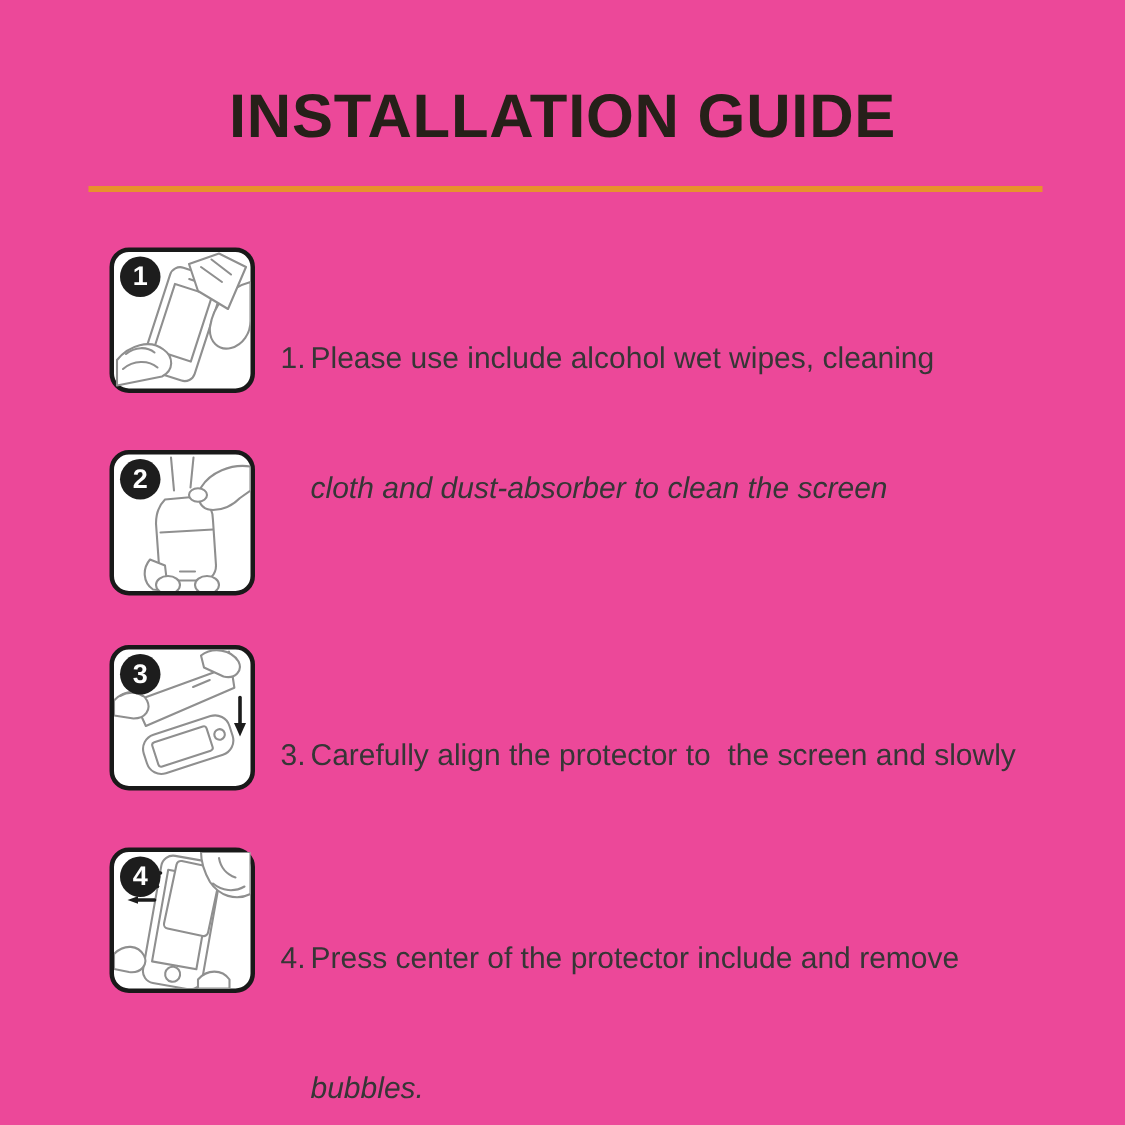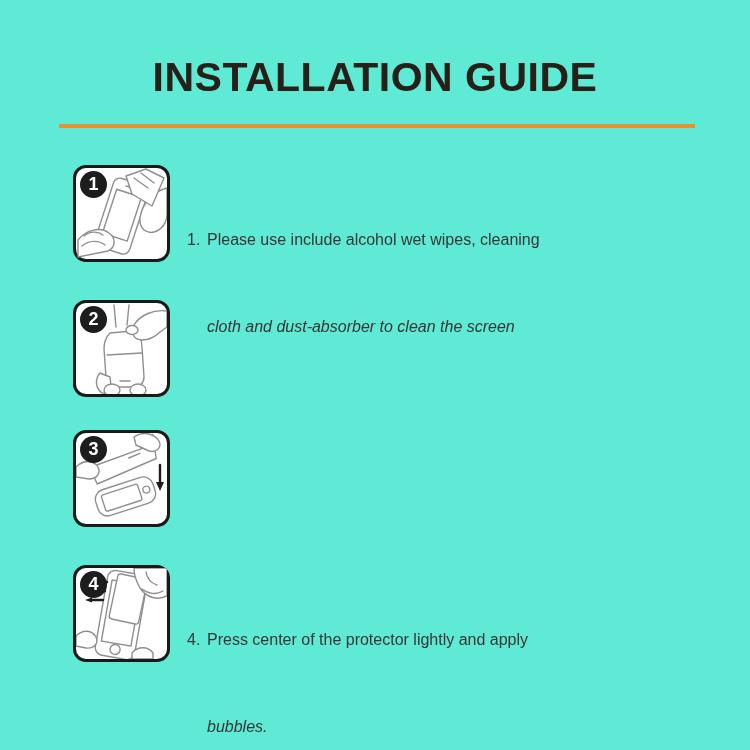--- a/index.html
+++ b/index.html
@@ -1,17 +1,17 @@
 <!DOCTYPE html>
 <html><head>
 <meta charset="utf-8">
 <style>
   html, body { margin:0; padding:0; background:#ffffff; }
   .page {
-    position:relative; width:750px; height:750px; background:#5eead4;
+    position:relative; width:750px; height:750px; background:#ec4899;
     overflow:hidden; font-family:"Liberation Sans", sans-serif;
   }
   .title {
     position:absolute; top:54px; left:0; width:750px; text-align:center;
     font-size:41px; font-weight:bold; color:#262019; letter-spacing:0.5px;
   }
   .rule {
     position:absolute; top:124px; left:59px; width:636px; height:4px;
     background:#e8912d;
   }
@@ -21,21 +21,21 @@
     position:relative; width:91px; height:91px; flex:0 0 auto;
     border:3px solid #191919; border-radius:13px; background:#ffffff;
   }
   .iconbox svg { position:absolute; top:0; left:0; }
   .badge {
     position:absolute; top:3px; left:4px; width:27px; height:27px;
     background:#1d1d1d; border-radius:50%; color:#ffffff;
     font-size:18px; font-weight:bold; line-height:27px; text-align:center;
   }
   .textblock {
-    margin-left:17px; margin-top:2px; font-size:16px; line-height:29px;
+    margin-left:17px; margin-top:2px; font-size:20px; line-height:29px;
     color:#363636; white-space:pre-wrap;
   }
   .num { display:inline-block; min-width:20px; }
   .cont { padding-left:20px;font-style:italic; }
   
   .s  { stroke:#8f8f8f; fill:none;    stroke-width:1.4; stroke-linecap:round; stroke-linejoin:round; }
   .sf { stroke:#8f8f8f; fill:#ffffff; stroke-width:1.4; stroke-linecap:round; stroke-linejoin:round; }
   .a  { stroke:#1c1c1c; fill:none; stroke-width:2.4; stroke-linecap:round; }
   .af { fill:#1c1c1c; stroke:none; }
 </style>
@@ -99,20 +99,21 @@
         </g>
         <path class="sf" d="M0 34 C8 26 18 27 22 34 C25 40 21 46 13 46 L0 44 Z"></path>
         <path class="s" d="M4 31 C9 28 15 28 19 31"></path>
         <path class="sf" d="M58 4 C66 -2 78 0 83 8 C86 14 81 20 73 18 L60 12 Z"></path>
         <line class="a" x1="84" y1="32" x2="84" y2="50"></line>
         <path class="af" d="M80 49 L88 49 L84 58 Z"></path>
       </svg>
       <div class="badge">3</div>
     </div>
     <div class="textblock">
+      <div><span class="num">3.</span><span>Carefully align the protector to  the screen and slowly</span></div>
     </div>
   </div>
 
   <div class="row row4">
     <div class="iconbox">
       <svg width="91" height="91" viewBox="0 0 91 91" aria-label="press-center-illustration">
         <g transform="rotate(10 45 48)">
           <rect class="s" x="25" y="4" width="40" height="86" rx="8"></rect>
           <rect class="s" x="30" y="14" width="30" height="62"></rect>
           <circle class="s" cx="45" cy="82" r="5"></circle>
@@ -127,18 +128,18 @@
         <line class="a" x1="29" y1="23" x2="17" y2="23"></line>
           <path class="af" d="M18 20.5 L18 25.5 L11 23 Z"></path>
         <line class="a" x1="27" y1="32" x2="15" y2="32"></line>
           <path class="af" d="M16 29.5 L16 34.5 L9 32 Z"></path>
         <path class="sf" d="M0 68 C7 61 16 62 20 69 C23 75 18 81 10 80 L0 78 Z"></path>
         <path class="sf" d="M56 85 C62 78 72 78 77 85 L77 91 L56 91 Z"></path>
       </svg>
       <div class="badge">4</div>
     </div>
     <div class="textblock">
-      <div><span class="num">4.</span><span>Press center of the protector lightly and apply</span></div>
+      <div><span class="num">4.</span><span>Press center of the protector include and remove</span></div>
       <div class="cont">bubbles.</div>
     </div>
   </div>
 
 </div>
 
 </body></html>

